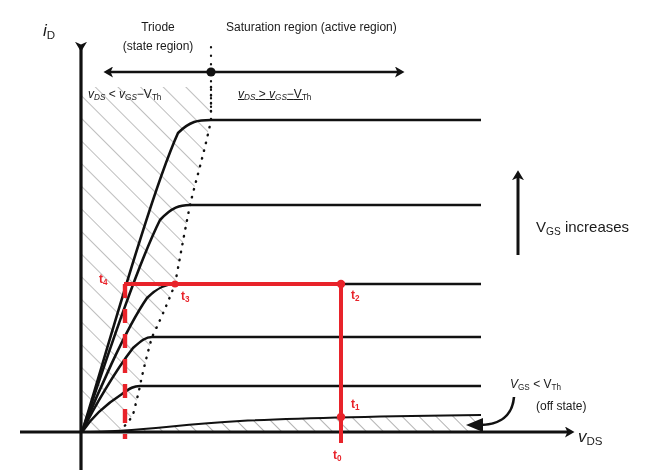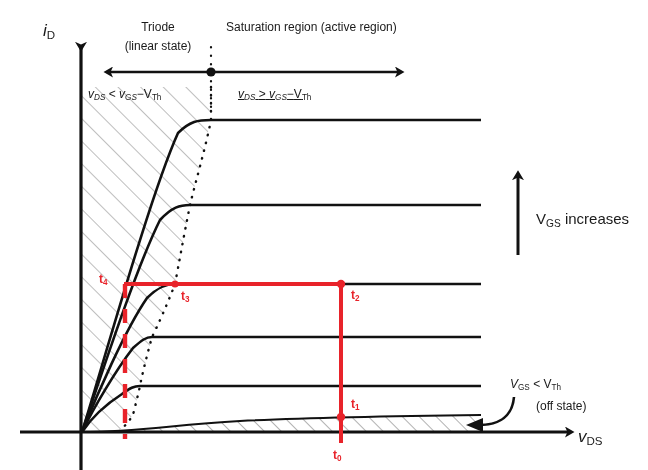--- a/index.html
+++ b/index.html
@@ -13,21 +13,21 @@
   }
   #stage{position:absolute;left:0;top:15px;width:648px;height:470px;}
   svg.layer{position:absolute;left:0;top:0;width:648px;height:470px;}
   .lbl{position:absolute;white-space:nowrap;line-height:1.12;}
   .lbl.ctr{text-align:center;}
   .red{color:#e8232a;}
   .ital{font-style:italic;}
   sub{font-size:0.68em;vertical-align:baseline;position:relative;top:.26em;font-style:normal;}
   .sz17{font-size:17px;}
   .sz16{font-size:12px;}
-  .sz15{font-size:15px;}
+  .sz15{font-size:15px;margin-top:8px;}
   .bold{font-weight:bold;text-align:right;}
   .cn{font-size:19px;font-weight:bold;}
 </style>
 </head>
 <body>
 
 <div id="stage">
 
   <svg class="layer" viewBox="0 0 648 470">
     <defs>
@@ -97,21 +97,21 @@
       <circle cx="341" cy="269" r="4.2" fill="#e8232a"></circle>
       <circle cx="341" cy="402" r="4.2" fill="#e8232a"></circle>
     </g>
   </svg>
 
   <div class="lbl sz17 ital" style="left:43px;top:6px;"><span>i</span><sub>D</sub></div>
 
   <div class="lbl sz17 ital" style="left:578px;top:412px;"><span>v</span><sub>DS</sub></div>
 
   <div class="lbl sz16 ctr" style="left:103px;top:6px;width:110px;"><span>Triode</span></div>
-  <div class="lbl sz16 ctr" style="left:93px;top:25px;width:130px;"><span>(linear state)</span></div>
+  <div class="lbl sz16 ctr" style="left:93px;top:25px;width:130px;"><span>(state region)</span></div>
 
   <div class="lbl sz16" style="left:226px;top:6px;"><span>Saturation region (active region)</span></div>
 
   <div class="lbl sz16" style="left:88px;top:73px;">
     <span class="ital">v</span><sub class="ital">DS</sub><span>&nbsp;</span><span>&lt;</span><span>&nbsp;</span><span class="ital">v</span><sub class="ital">GS</sub><span>−</span><span>V</span><sub>Th</sub>
   </div>
 
   <div class="lbl sz16" style="left:238px;top:73px;text-decoration:underline;">
     <span class="ital">v</span><sub class="ital">DS</sub><span>&nbsp;</span><span>&gt;</span><span>&nbsp;</span><span class="ital">v</span><sub class="ital">GS</sub><span>−</span><span>V</span><sub>Th</sub>
   </div>

